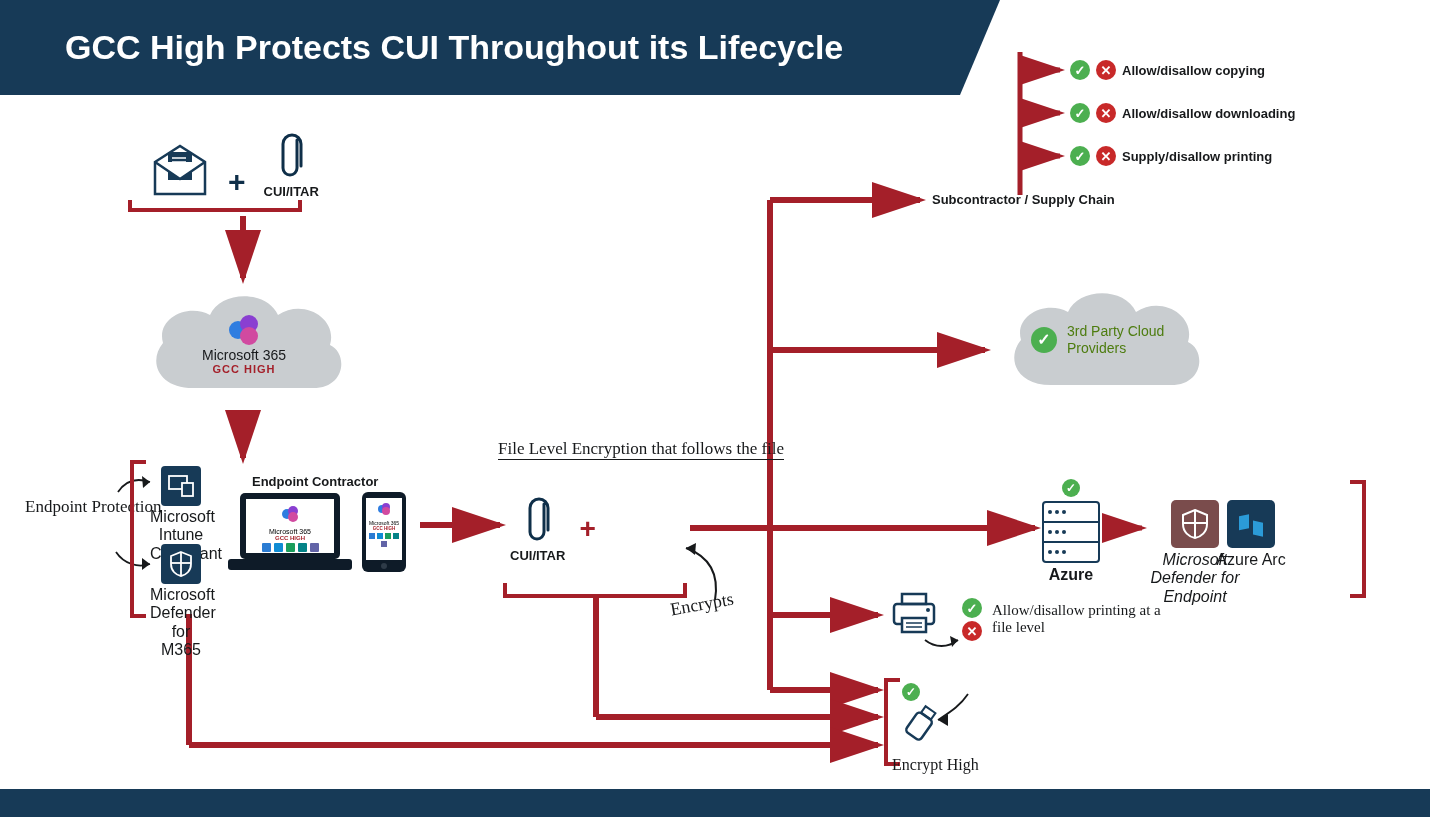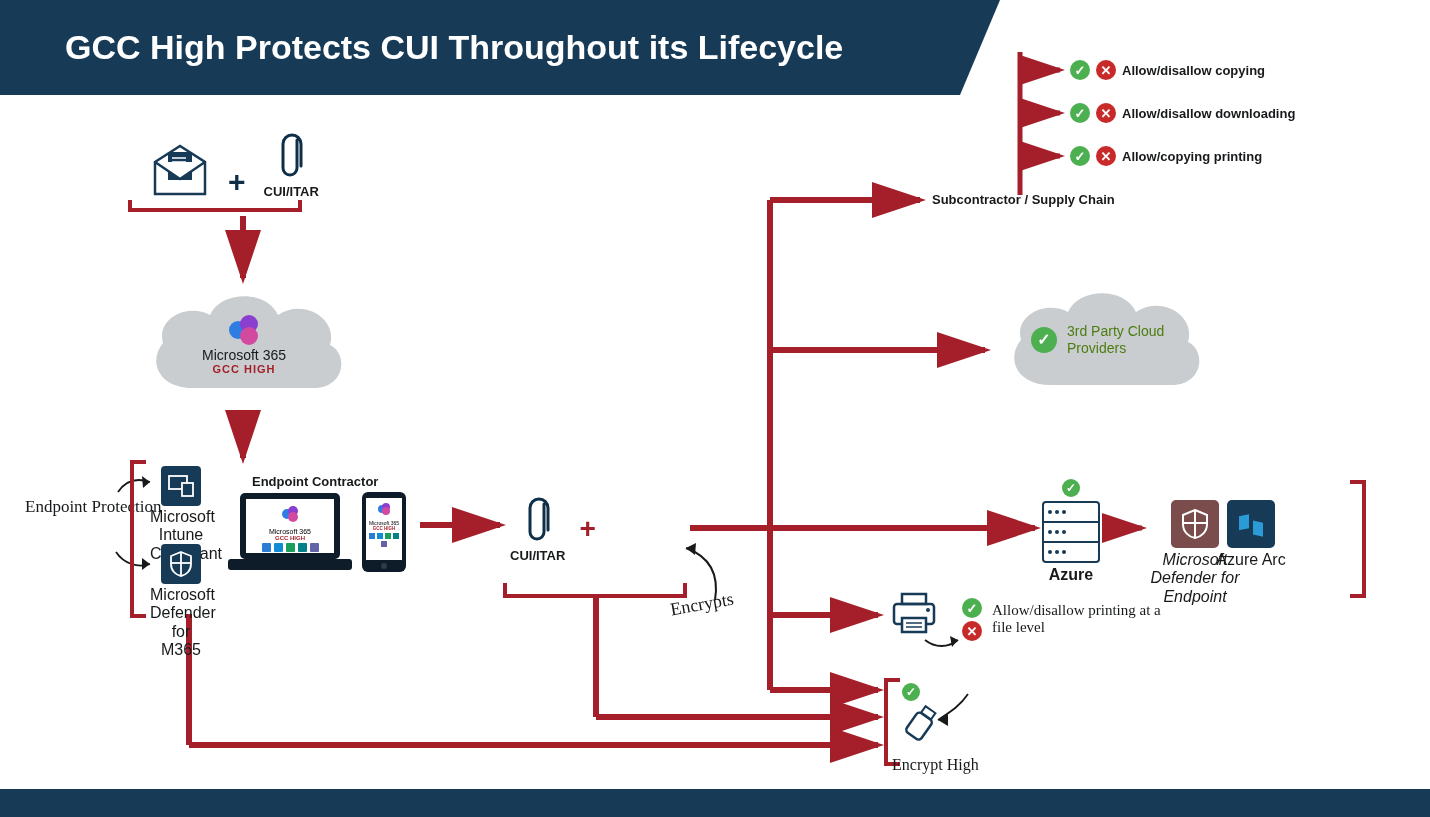--- a/index.html
+++ b/index.html
@@ -193,20 +193,23 @@
     <div style="display:flex;flex-wrap:wrap;justify-content:center;gap:2px;margin-top:2px;">
       <span style="width:6px;height:6px;background:#2b7cd3;"></span>
           <span style="width:6px;height:6px;background:#0f8cd4;"></span>
           <span style="width:6px;height:6px;background:#1a9e5c;"></span>
           <span style="width:6px;height:6px;background:#038387;"></span>
           <span style="width:6px;height:6px;background:#6264a7;"></span>
     </div>
   </div>
 </div>
 
+<div class="abs hand" style="left:498px;top:440px;font-size:17px;line-height:1.1;color:#17191b;">
+  <span style="border-bottom:1.5px solid #17191b;display:inline-block;">File Level Encryption that follows the file</span>
+</div>
 
 <div class="abs" style="left:510px;top:494px;display:flex;align-items:center;gap:14px;">
   <div style="text-align:center;">
     <svg width="26" height="50">
           <path d="M19 10 L19 38 A7 7 0 0 1 5 38 L5 14 A9 9 0 0 1 23 14 L23 36" fill="none" stroke="#0f2f49" stroke-width="3" stroke-linecap="round"></path>
         </svg>
     <div class="label">CUI/ITAR</div>
   </div>
   <span style="font-size:28px;font-weight:700;color:#a41f29;">+</span>
 </div>
@@ -221,21 +224,21 @@
   <span>Allow/disallow copying</span>
 </div>
 <div class="abs allow-row" style="left:1070px;top:103px;">
   <span class="green-check">✓</span>
   <span class="red-x">✕</span>
   <span>Allow/disallow downloading</span>
 </div>
 <div class="abs allow-row" style="left:1070px;top:146px;">
   <span class="green-check">✓</span>
   <span class="red-x">✕</span>
-  <span>Allow/copying printing</span>
+  <span>Supply/disallow printing</span>
 </div>
 
 <div class="abs" style="left:996px;top:285px;">
   <svg width="220" height="120">
         <path class="cloud" d="M55 100 C20 100 10 73 25 55 C18 30 50 15 72 27 C82 3 128 1 140 27 C165 10 200 30 192 57 C210 65 208 100 175 100 Z"></path>
       </svg>
   <div class="abs" style="left:35px;top:38px;display:flex;align-items:center;gap:10px;">
     <span class="green-check" style="width:26px;height:26px;font-size:16px;">✓</span>
     <div style="font-size:14px;font-weight:400;color:#4d7c0f;line-height:1.2;width:110px;">3rd Party Cloud Providers</div>
   </div>

